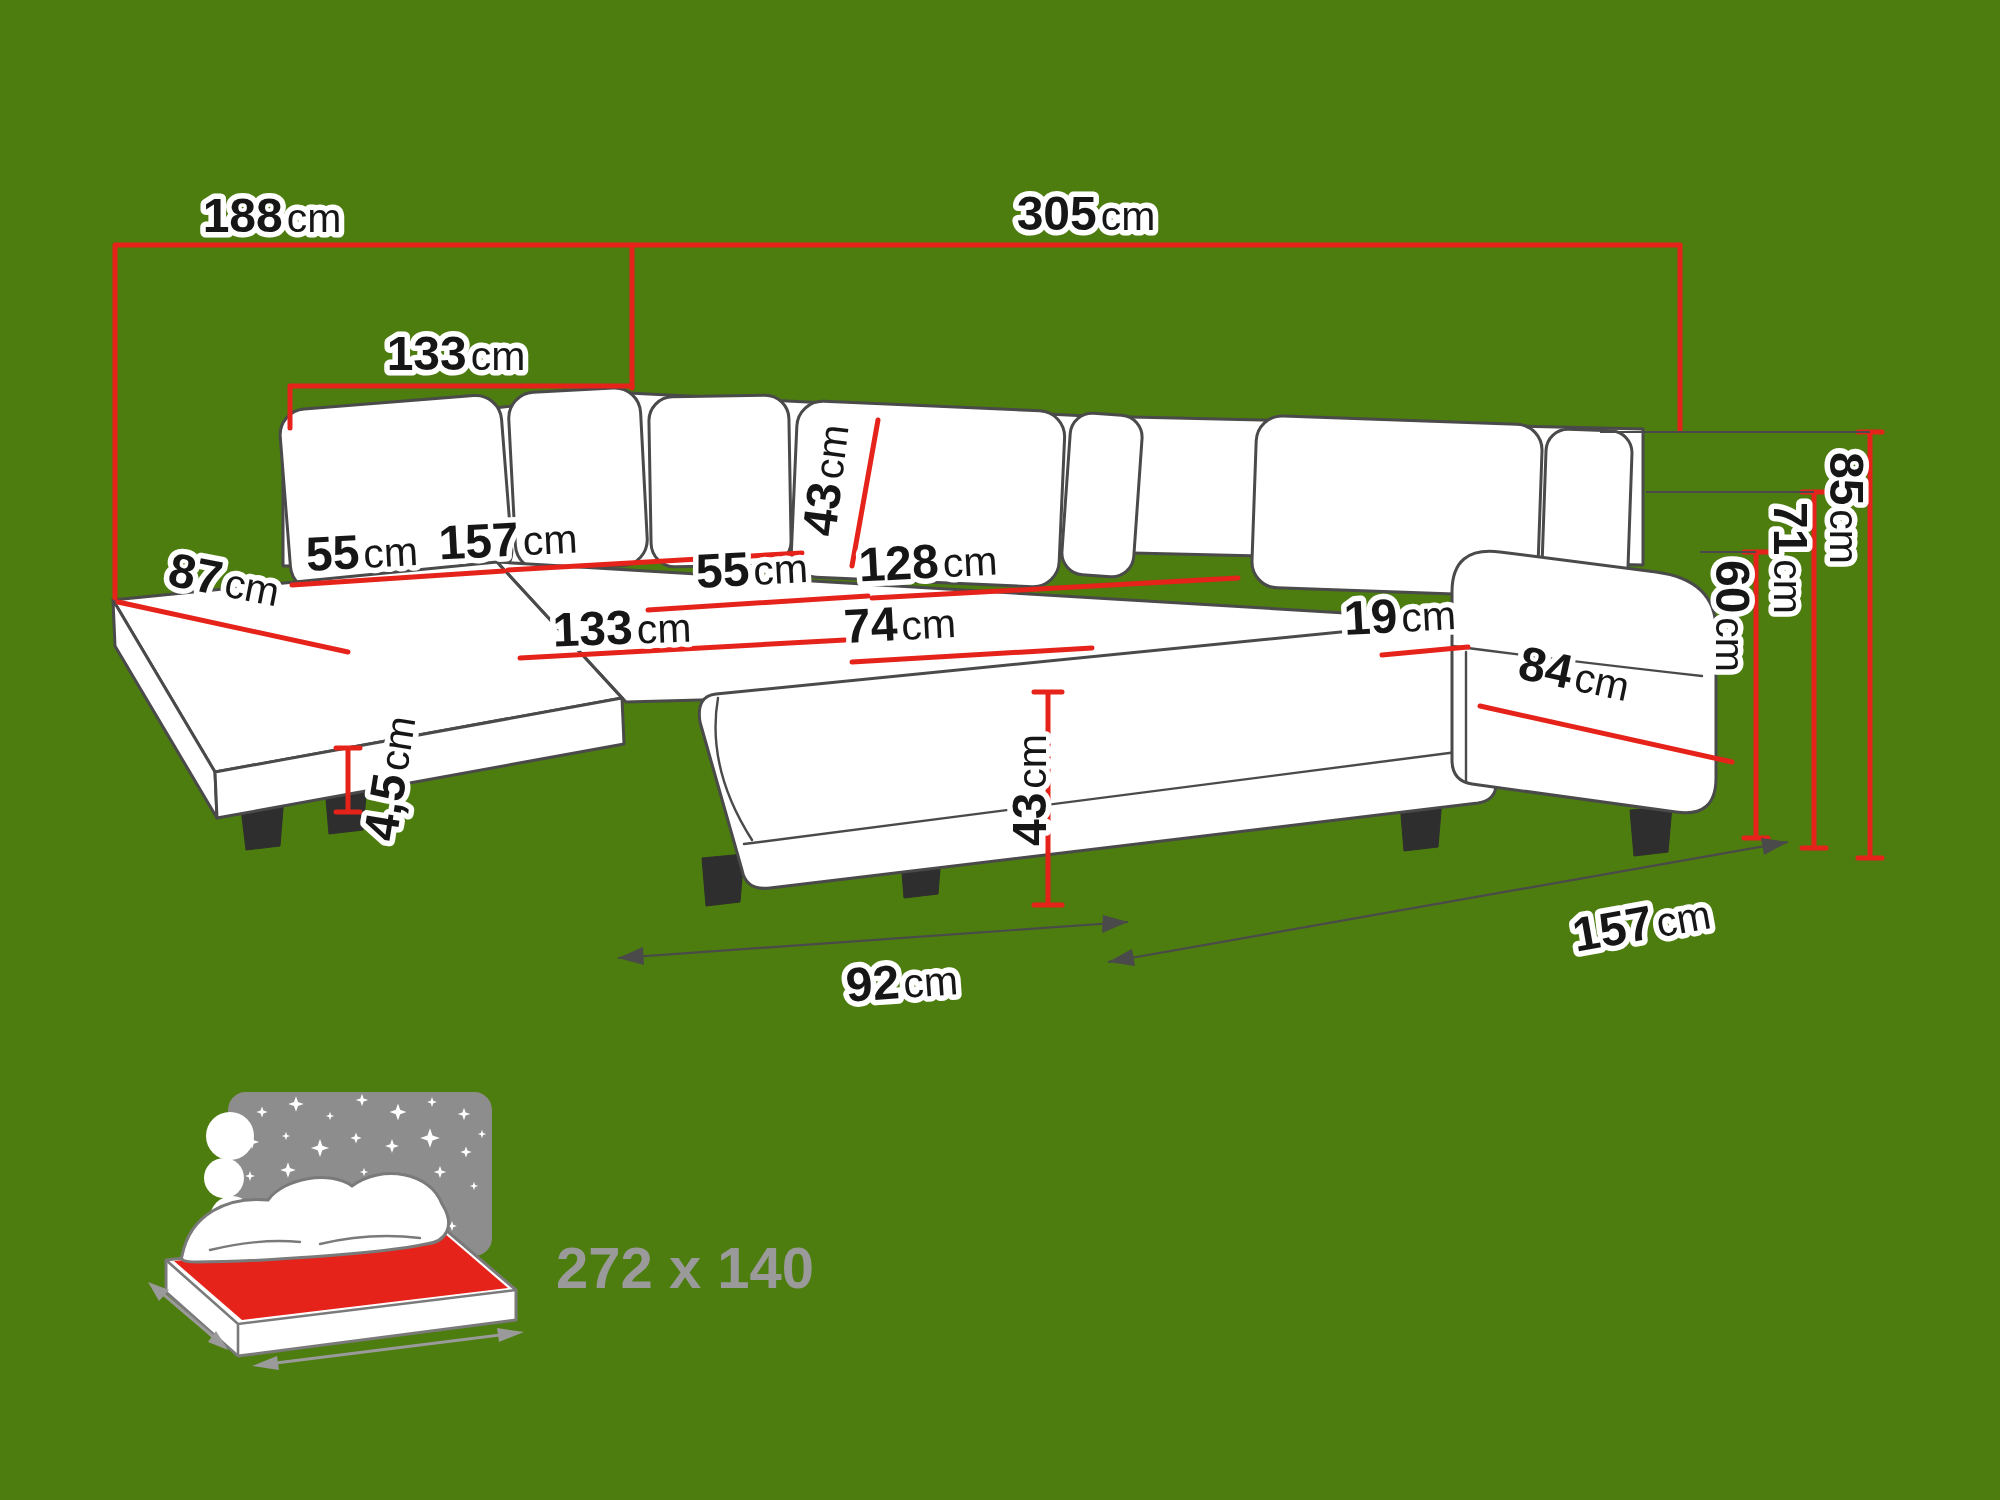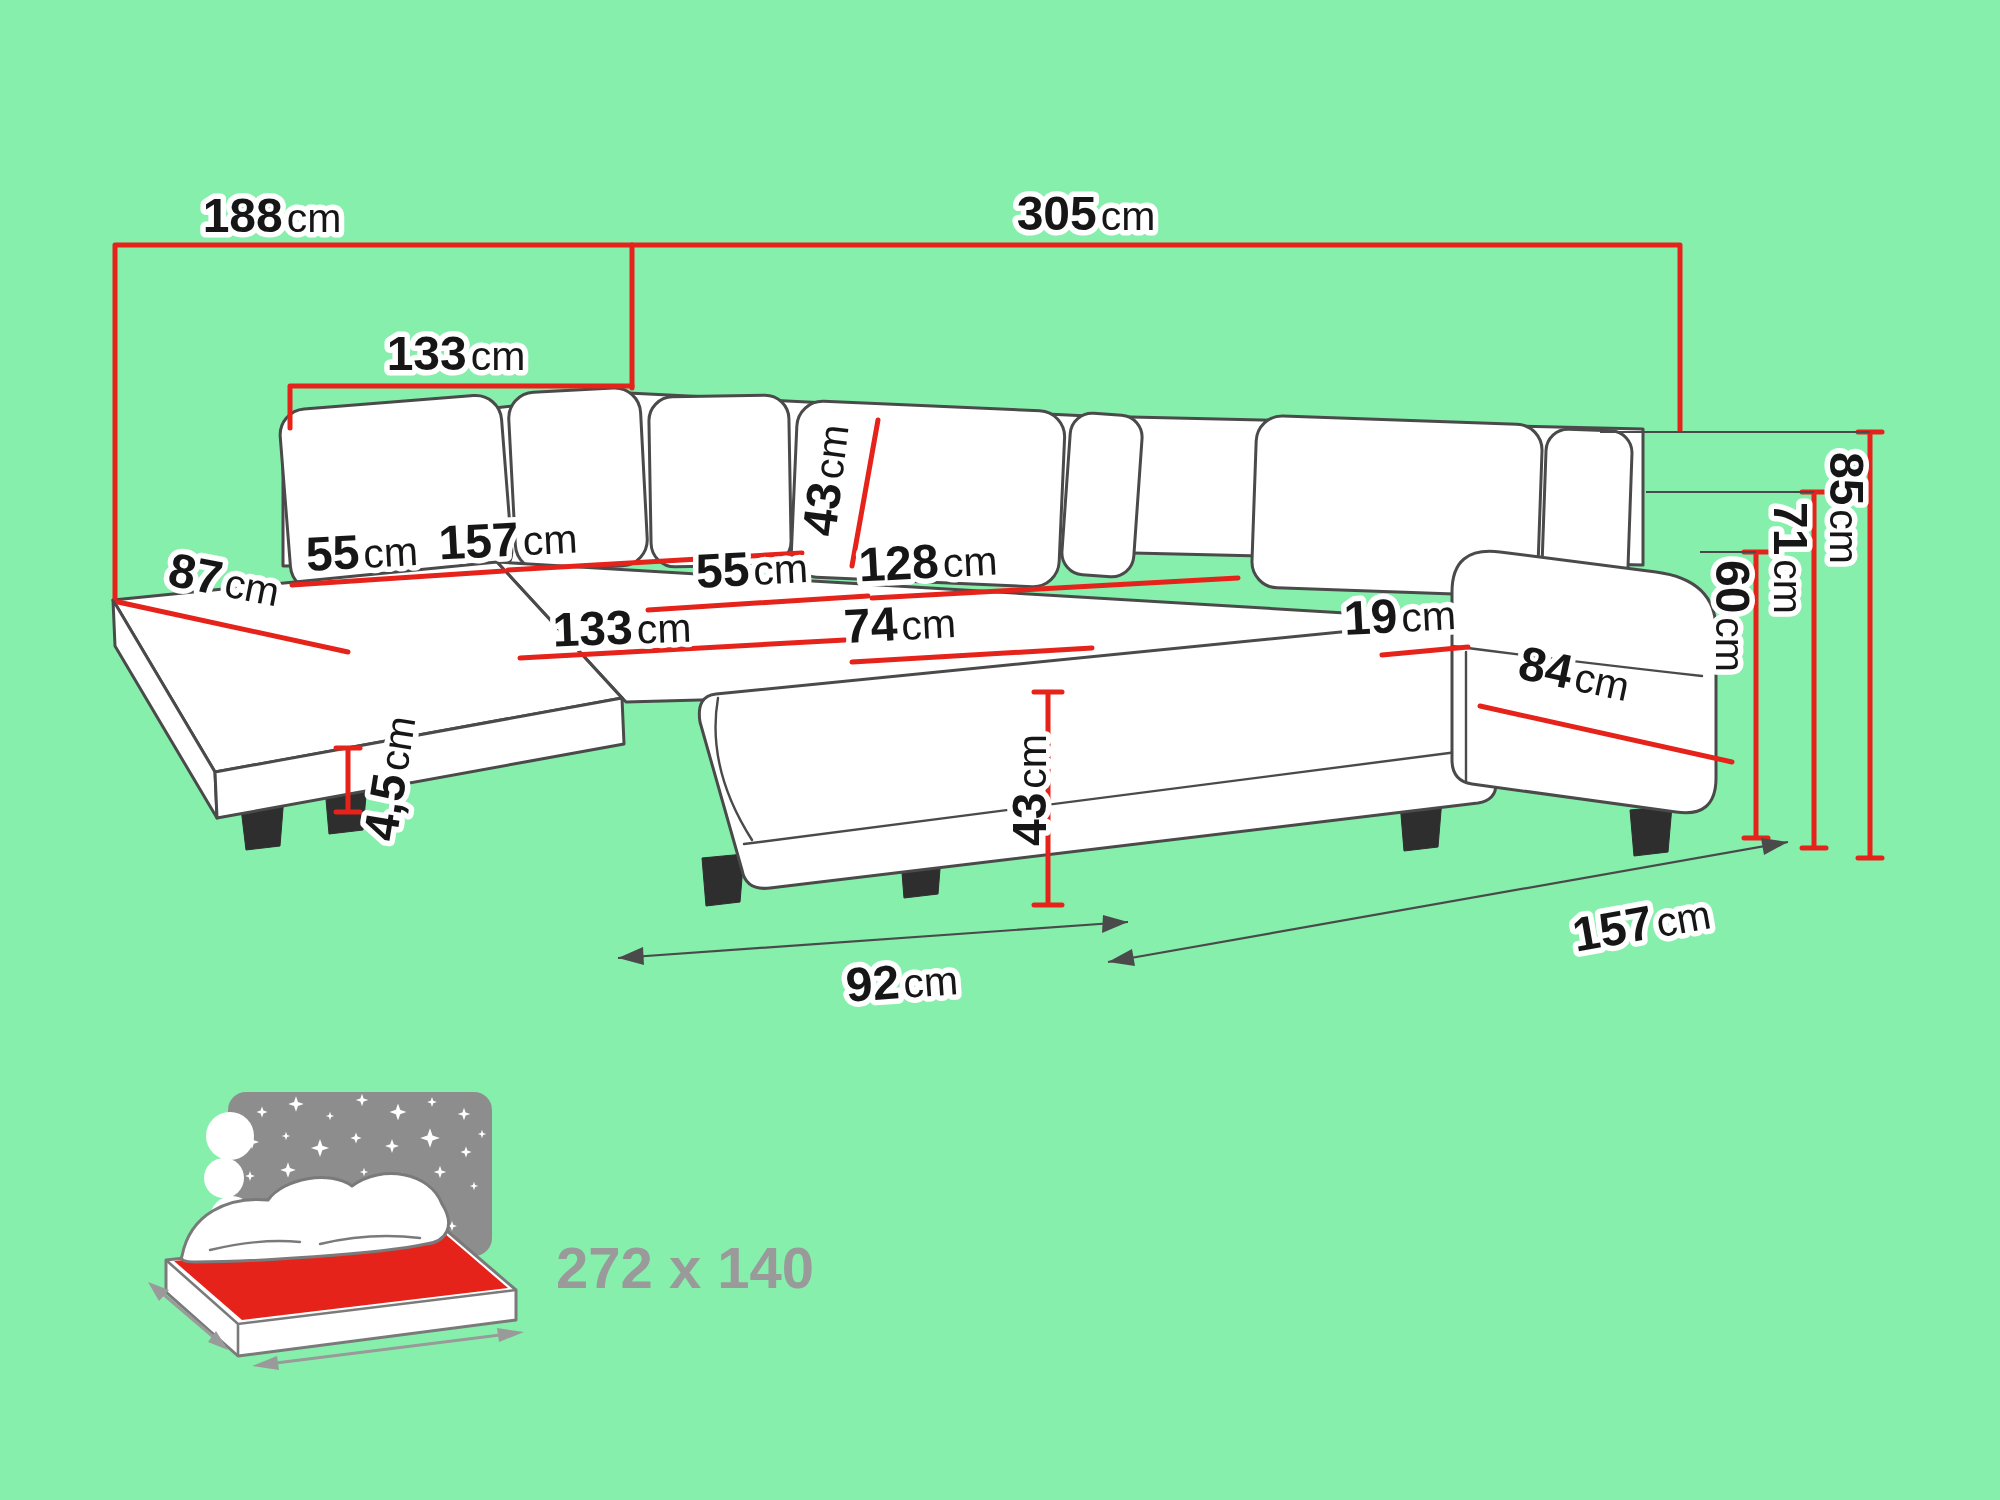--- a/index.html
+++ b/index.html
@@ -1,20 +1,20 @@
 <!DOCTYPE html>
 <html style="--red: #e5231b; --outline: #4a4a4a; --text: #161616; --muted: #9a9a9a; --headboard: #8d8d8d; --feet: #2e2e2e;"><head>
 <meta charset="utf-8">
 <style>
   :root{
     --red:#e5231b; --outline:#4a4a4a; --text:#161616; --muted:#9a9a9a;
     --headboard:#8d8d8d; --feet:#2e2e2e;
   }
   html,body{margin:0;padding:0;background:#ffffff;}
-  .stage{width:2000px;height:1500px;position:relative;background:#86efac;overflow:hidden;}
+  .stage{width:2000px;height:1500px;position:relative;background:#4d7c0f;overflow:hidden;}
   svg{display:block;}
   .body-shape{fill:#ffffff;stroke:var(--outline,#4a4a4a);stroke-width:3;stroke-linejoin:round;}
   .seam{fill:none;stroke:var(--outline,#4a4a4a);stroke-width:2.4;stroke-linecap:round;}
   .foot{fill:var(--feet,#2e2e2e);stroke:var(--feet,#2e2e2e);stroke-linejoin:round;}
   .red{fill:none;stroke:var(--red,#e5231b);stroke-width:5;stroke-linecap:round;}
   .thin{fill:none;stroke:var(--outline,#4a4a4a);stroke-width:2.2;}
   .arrow{fill:var(--outline,#4a4a4a);stroke:none;}
   .g-arrow{fill:var(--muted,#9a9a9a);stroke:none;}
   .g-line{fill:none;stroke:var(--muted,#9a9a9a);stroke-width:3;}
   .dim{font-family:"Liberation Sans",sans-serif;fill:var(--text,#161616);

